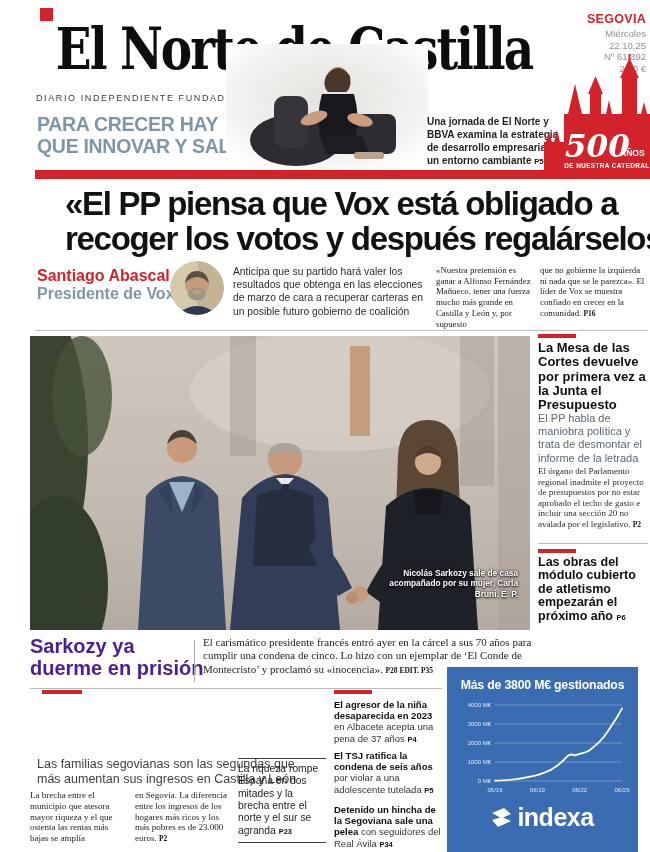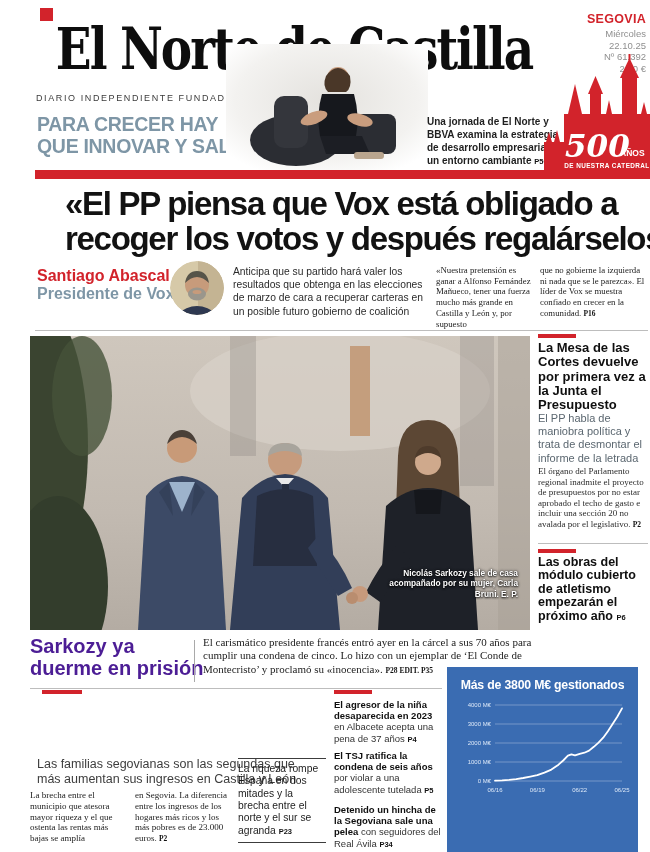--- a/index.html
+++ b/index.html
@@ -288,20 +288,25 @@
         <line x1="40" x2="167" y1="63" y2="63" stroke="rgba(255,255,255,.5)" stroke-width="0.6"></line>
         <text x="36" y="65" text-anchor="end" font-size="6" fill="#dce8f8" font-family="Liberation Sans, sans-serif">1000 M€</text>
         <line x1="40" x2="167" y1="82" y2="82" stroke="rgba(255,255,255,.5)" stroke-width="0.6"></line>
         <text x="36" y="84" text-anchor="end" font-size="6" fill="#dce8f8" font-family="Liberation Sans, sans-serif">0 M€</text>
         <text x="40" y="93" text-anchor="middle" font-size="6" fill="#dce8f8" font-family="Liberation Sans, sans-serif">06/16</text>
         <text x="82.33333333333334" y="93" text-anchor="middle" font-size="6" fill="#dce8f8" font-family="Liberation Sans, sans-serif">06/19</text>
         <text x="124.66666666666667" y="93" text-anchor="middle" font-size="6" fill="#dce8f8" font-family="Liberation Sans, sans-serif">06/22</text>
         <text x="167" y="93" text-anchor="middle" font-size="6" fill="#dce8f8" font-family="Liberation Sans, sans-serif">06/25</text>
         <polyline points="40.0,81.7 47.1,81.4 54.1,80.9 61.2,80.1 68.2,79.0 75.3,77.6 82.3,76.1 89.4,73.6 96.4,70.6 103.5,65.7 108.2,61.5 112.9,56.7 116.4,55.4 120.0,56.4 124.7,54.8 129.4,53.7 134.1,51.6 138.8,47.8 143.5,43.6 148.2,38.7 152.9,32.2 157.6,25.0 162.3,17.8 167.0,9.4" fill="none" stroke="#ffffff" stroke-width="1.8" stroke-linejoin="round" stroke-linecap="round"></polyline>
       </svg>
+    <div id="ad-logo">
+      <svg width="21" height="21" viewBox="0 0 21 21">
+        <path d="M1,6 L13,1 L20,7 L12,10.5 L20,14 L7,20 L1,13 L9,10.5 Z" fill="#ffffff"></path>
+      </svg><span class="brand">indexa</span>
+    </div>
     <div id="ad-footer">indexacapital.com | Menos costes, más rentabilidad</div>
   </div>
 
   <div class="tick" id="bt-tick"></div>
   <div class="abs" id="bot-sub">Las familias segovianas son las segundas que más aumentan sus ingresos en Castilla y León</div>
   <div class="abs serif" id="bot-col1">La brecha entre el municipio que atesora mayor riqueza y el que ostenta las rentas más bajas se amplía</div>
   <div class="abs serif" id="bot-col2">
     <span>en Segovia. La diferencia entre los ingresos de los hogares más ricos y los más pobres es de 23.000 euros.</span>
     <span class="pg">P2</span>
   </div>

